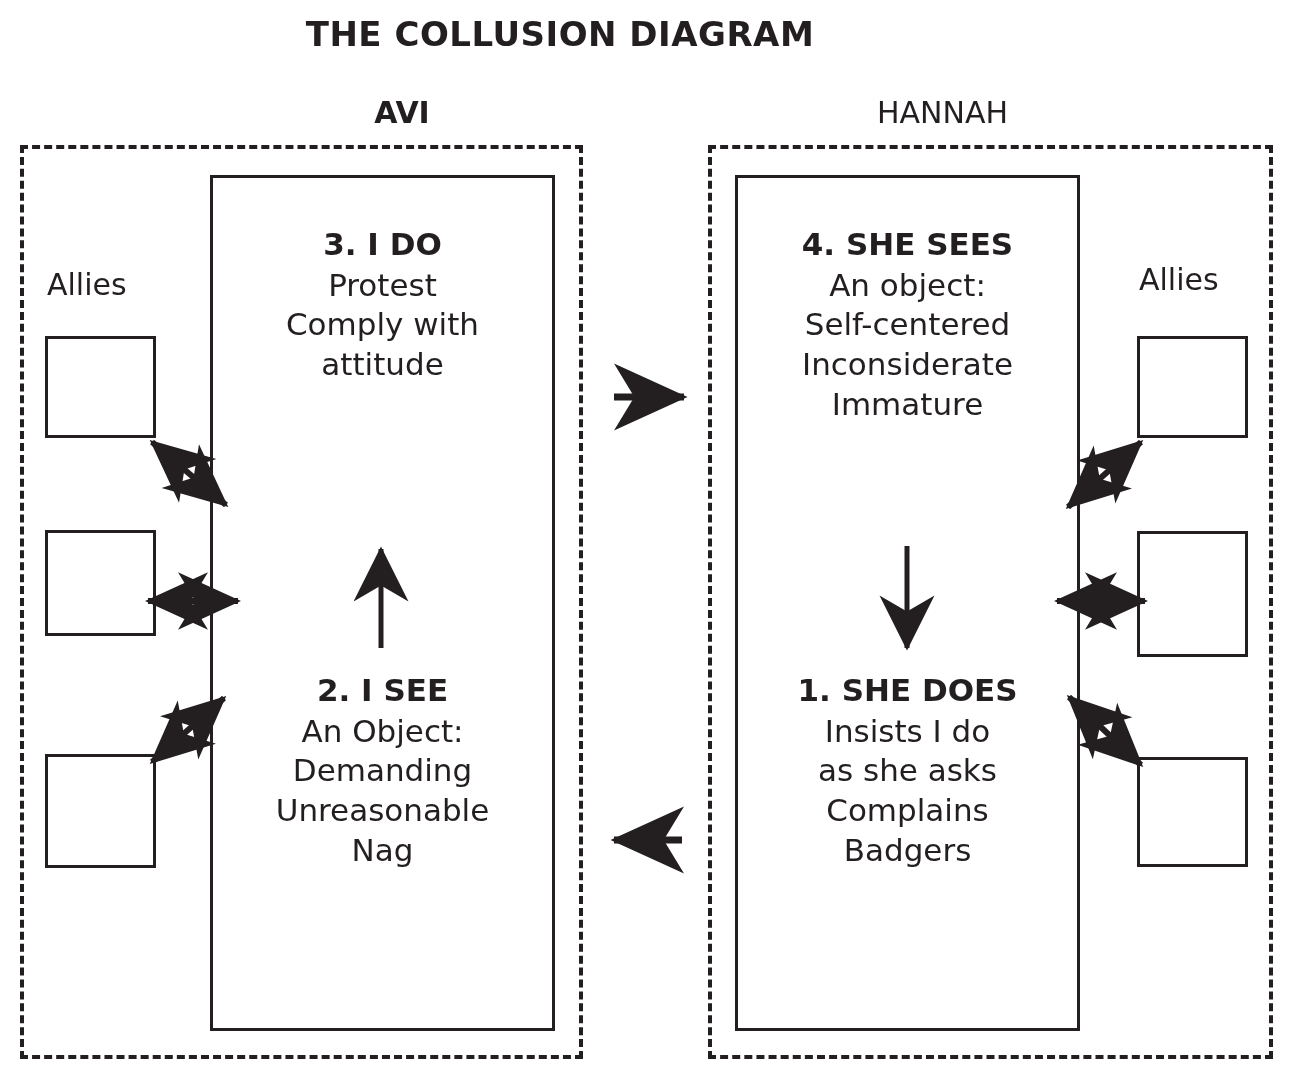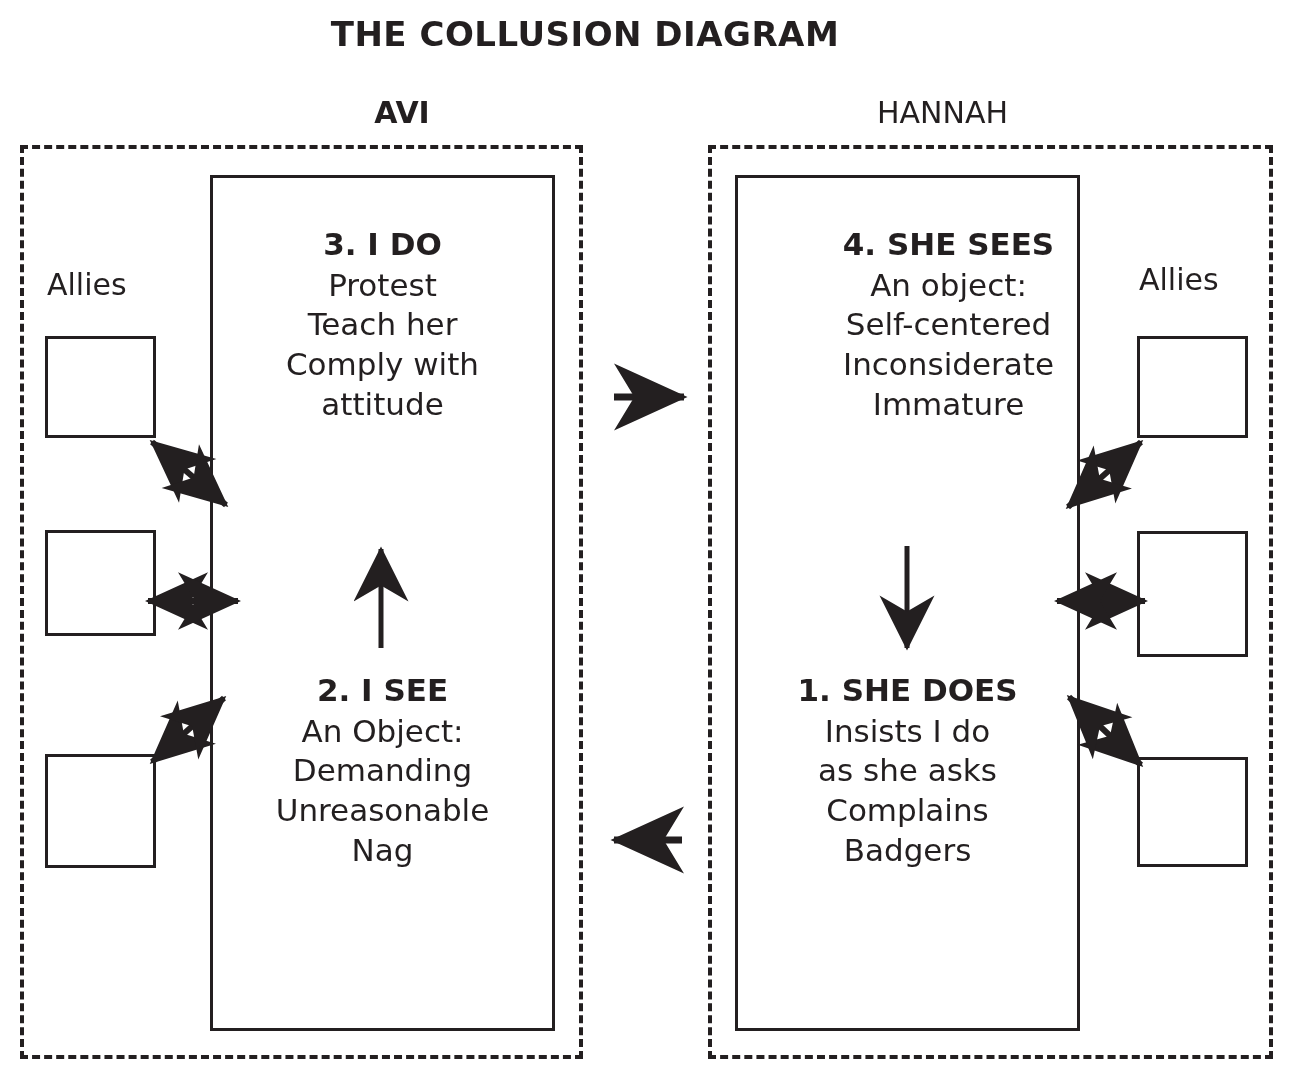--- a/index.html
+++ b/index.html
@@ -26,21 +26,20 @@
   .title {
     position: absolute;
     left: 0;
     top: 14px;
     width: 1120px;
     text-align: center;
     font-size: 34px;
     font-weight: bold;
     letter-spacing: 0.5px;
     color: #231f20;
-    margin-left: 25px;
   }
 
   
   .person-label {
     position: absolute;
     font-size: 30px;
     font-weight: normal;
     color: #231f20;
     text-align: center;
     white-space: nowrap;
@@ -84,21 +83,21 @@
   }
   .block .line {
     font-size: 31px;
     font-weight: normal;
     line-height: 1.28;
     white-space: nowrap;
   }
 
   #block-ido      { left: 210px; top: 226px; }
   #block-isee     { left: 210px; top: 672px; }
-  #block-shesees  { left: 735px; top: 226px; margin-left: 41px; }
+  #block-shesees  { left: 735px; top: 226px; }
   #block-shedoes  { left: 735px; top: 672px; }
 
   
   .allies-label {
     position: absolute;
     font-size: 30px;
     color: #231f20;
     white-space: nowrap;
   }
   #allies-left  { left: 47px;   top: 267px; }
@@ -151,21 +150,20 @@
   <div class="ally-square" id="ally-l2"></div>
   <div class="ally-square" id="ally-l3"></div>
 
   <div class="ally-square" id="ally-r1"></div>
   <div class="ally-square" id="ally-r2"></div>
   <div class="ally-square" id="ally-r3"></div>
 
   <div class="block" id="block-ido">
     <div class="heading">3. I DO</div>
     <div class="line">Protest</div>
-    <div class="line">Teach her</div>
     <div class="line">Comply with</div>
     <div class="line">attitude</div>
   </div>
 
   <div class="block" id="block-isee">
     <div class="heading">2. I SEE</div>
     <div class="line">An Object:</div>
     <div class="line">Demanding</div>
     <div class="line">Unreasonable</div>
     <div class="line">Nag</div>

